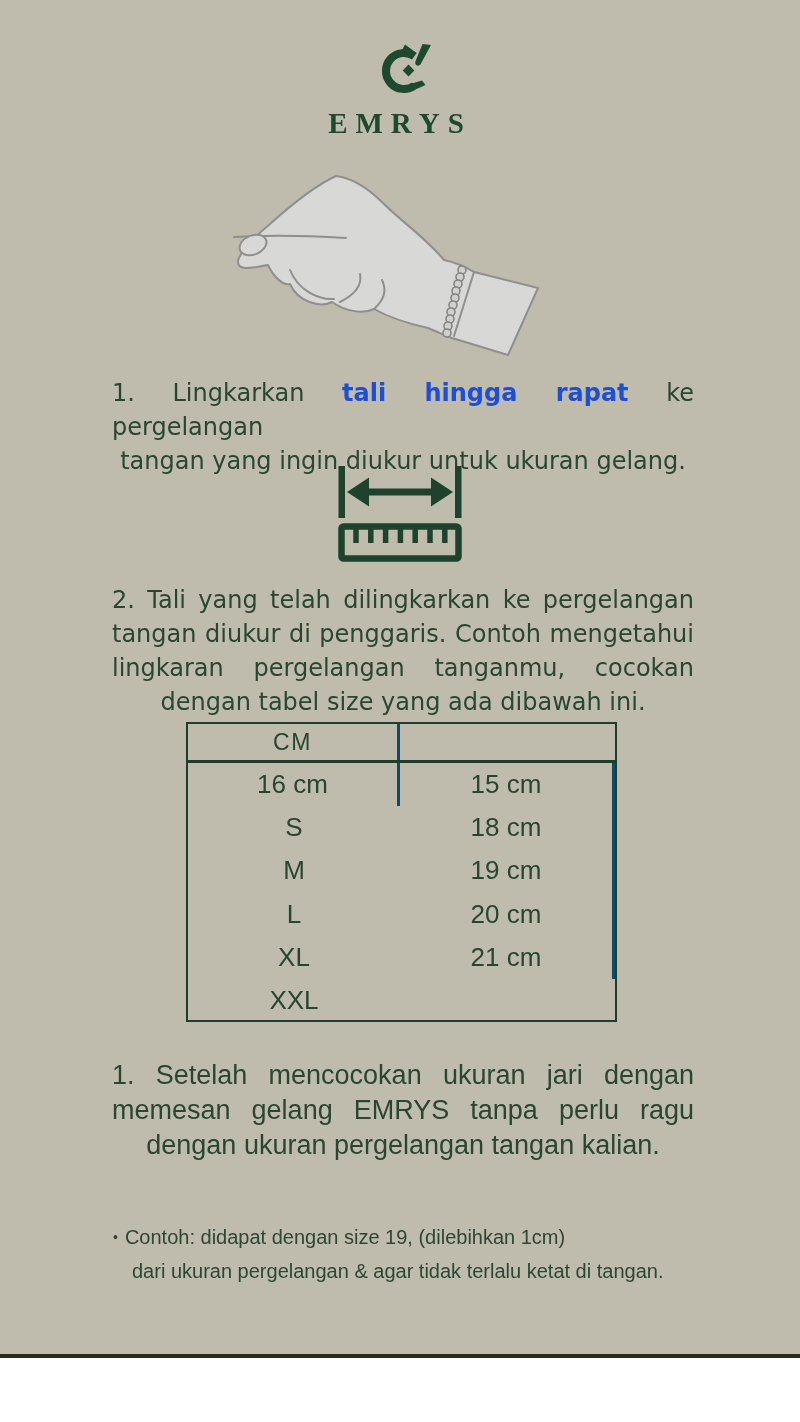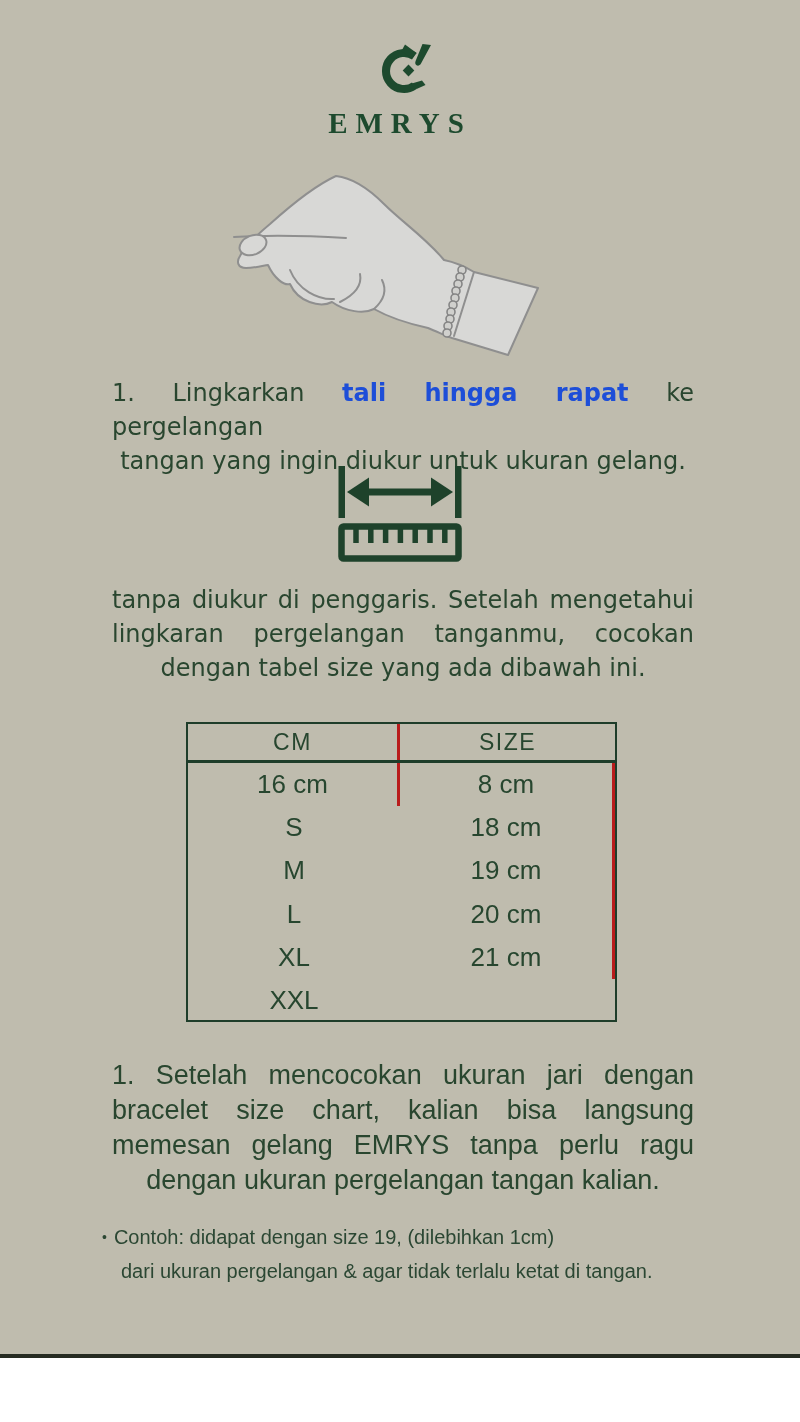--- a/index.html
+++ b/index.html
@@ -47,24 +47,24 @@
     grid-auto-rows:43.2px;
   }
   .size-table .hcell{
     display:flex;align-items:center;justify-content:center;
     font-size:23px;letter-spacing:1.5px;
   }
   .size-table .cell{
     display:flex;align-items:center;justify-content:center;
     font-size:26px;
   }
-  .size-table .col-left{border-right:3px solid #b91c1c;}
+  .size-table .col-left{border-right:3px solid #0c4a6e;}
   
   .notes{
-    position:absolute;left:102px;top:1220px;width:600px;
+    position:absolute;left:113px;top:1220px;width:600px;
     font-family:"Liberation Sans",sans-serif;
     font-size:20px;line-height:34px;color:#2b4733;
   }
   .note-line{white-space:nowrap;}
   .note-bullet{font-size:14px;vertical-align:2px;margin-right:7px;}
   .note-indent{padding-left:19px;}
   
   .footer-bar{position:absolute;left:0;bottom:0;width:800px;height:4px;background:#262b21;}
 </style>
 </head>
@@ -141,48 +141,47 @@
       <line x1="32.8" y1="63" x2="32.8" y2="77"></line>
       <line x1="47.6" y1="63" x2="47.6" y2="77"></line>
       <line x1="62.4" y1="63" x2="62.4" y2="77"></line>
       <line x1="77.2" y1="63" x2="77.2" y2="77"></line>
       <line x1="92" y1="63" x2="92" y2="77"></line>
       <line x1="106.8" y1="63" x2="106.8" y2="77"></line>
     </g>
   </svg>
 
   <div id="step2" class="step step-geo">
-    <div class="jline">tanpa diukur di penggaris. Setelah mengetahui</div>
+    <div class="jline">2. Tali yang telah dilingkarkan ke pergelangan</div>
+    <div class="jline">tangan diukur di penggaris. Contoh mengetahui</div>
     <div class="jline">lingkaran pergelangan tanganmu, cocokan</div>
     <div class="jlast">dengan tabel size yang ada dibawah ini.</div>
   </div>
 
   <div class="size-table">
     <div class="thead">
       <div class="hcell col-left">CM</div>
-      <div class="hcell">SIZE</div>
     </div>
     <div class="tbody">
       <div class="cell col-left">16 cm</div>
-      <div class="cell col-left">8 cm</div>
+      <div class="cell col-left">15 cm</div>
       <div class="cell">S</div>
       <div class="cell col-left">18 cm</div>
       <div class="cell">M</div>
       <div class="cell col-left">19 cm</div>
       <div class="cell">L</div>
       <div class="cell col-left">20 cm</div>
       <div class="cell">XL</div>
       <div class="cell col-left">21 cm</div>
       <div class="cell">XXL</div>
     </div>
   </div>
 
   <div id="step3" class="step step-grot">
     <div class="jline">1. Setelah mencocokan ukuran jari dengan</div>
-    <div class="jline">bracelet size chart, kalian bisa langsung</div>
     <div class="jline">memesan gelang EMRYS tanpa perlu ragu</div>
     <div class="jlast">dengan ukuran pergelangan tangan kalian.</div>
   </div>
 
   <div class="notes">
     <div class="note-line"><span class="note-bullet">•</span><span>Contoh: didapat dengan size 19, (dilebihkan 1cm)</span></div>
     <div class="note-line note-indent">dari ukuran pergelangan &amp; agar tidak terlalu ketat di tangan.</div>
   </div>
 
   <div class="footer-bar"></div>

